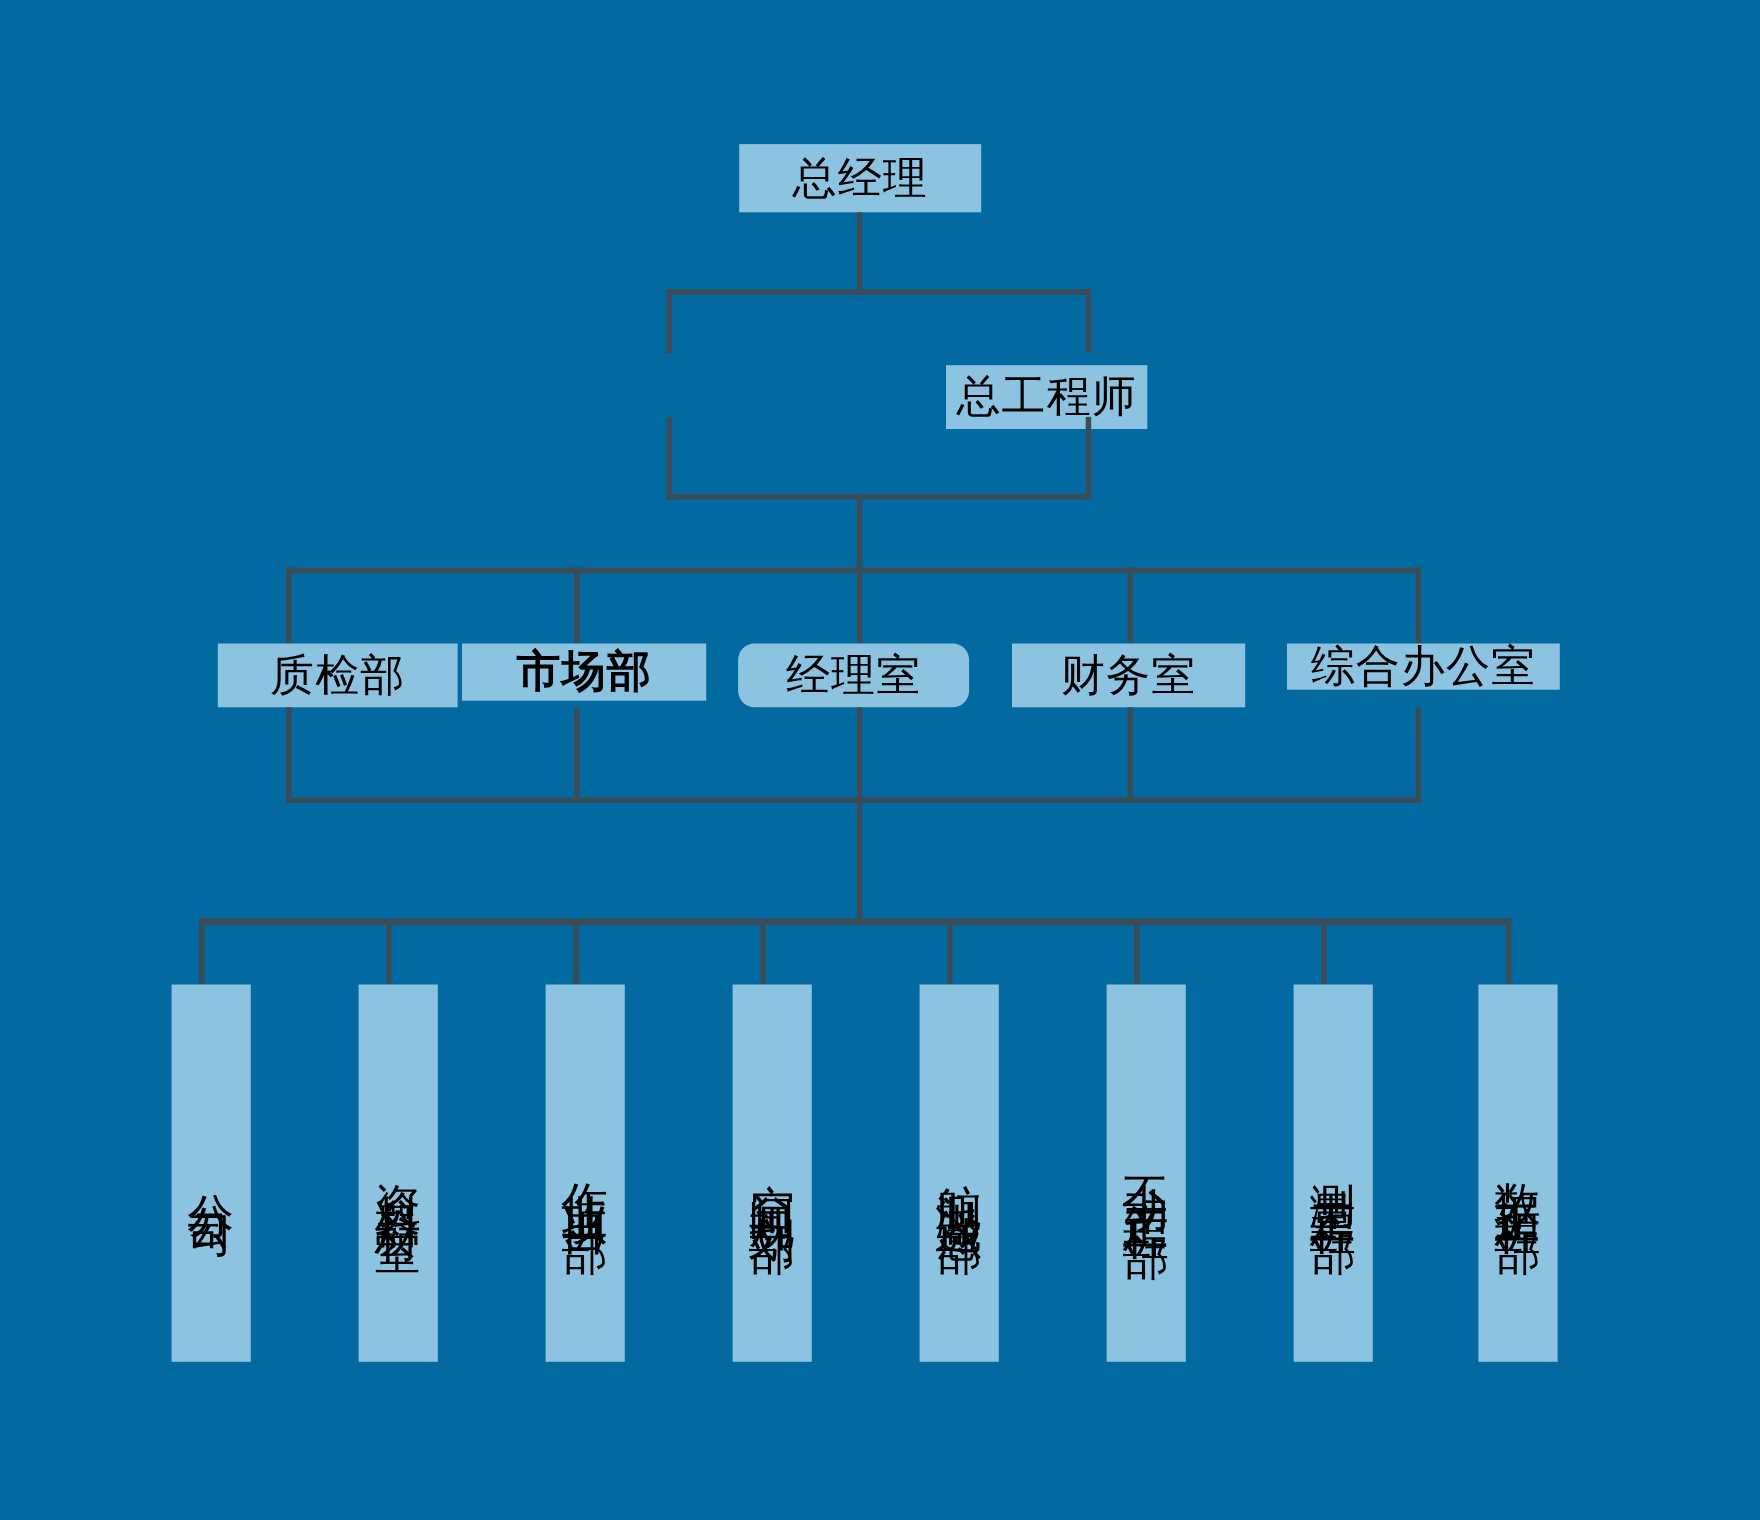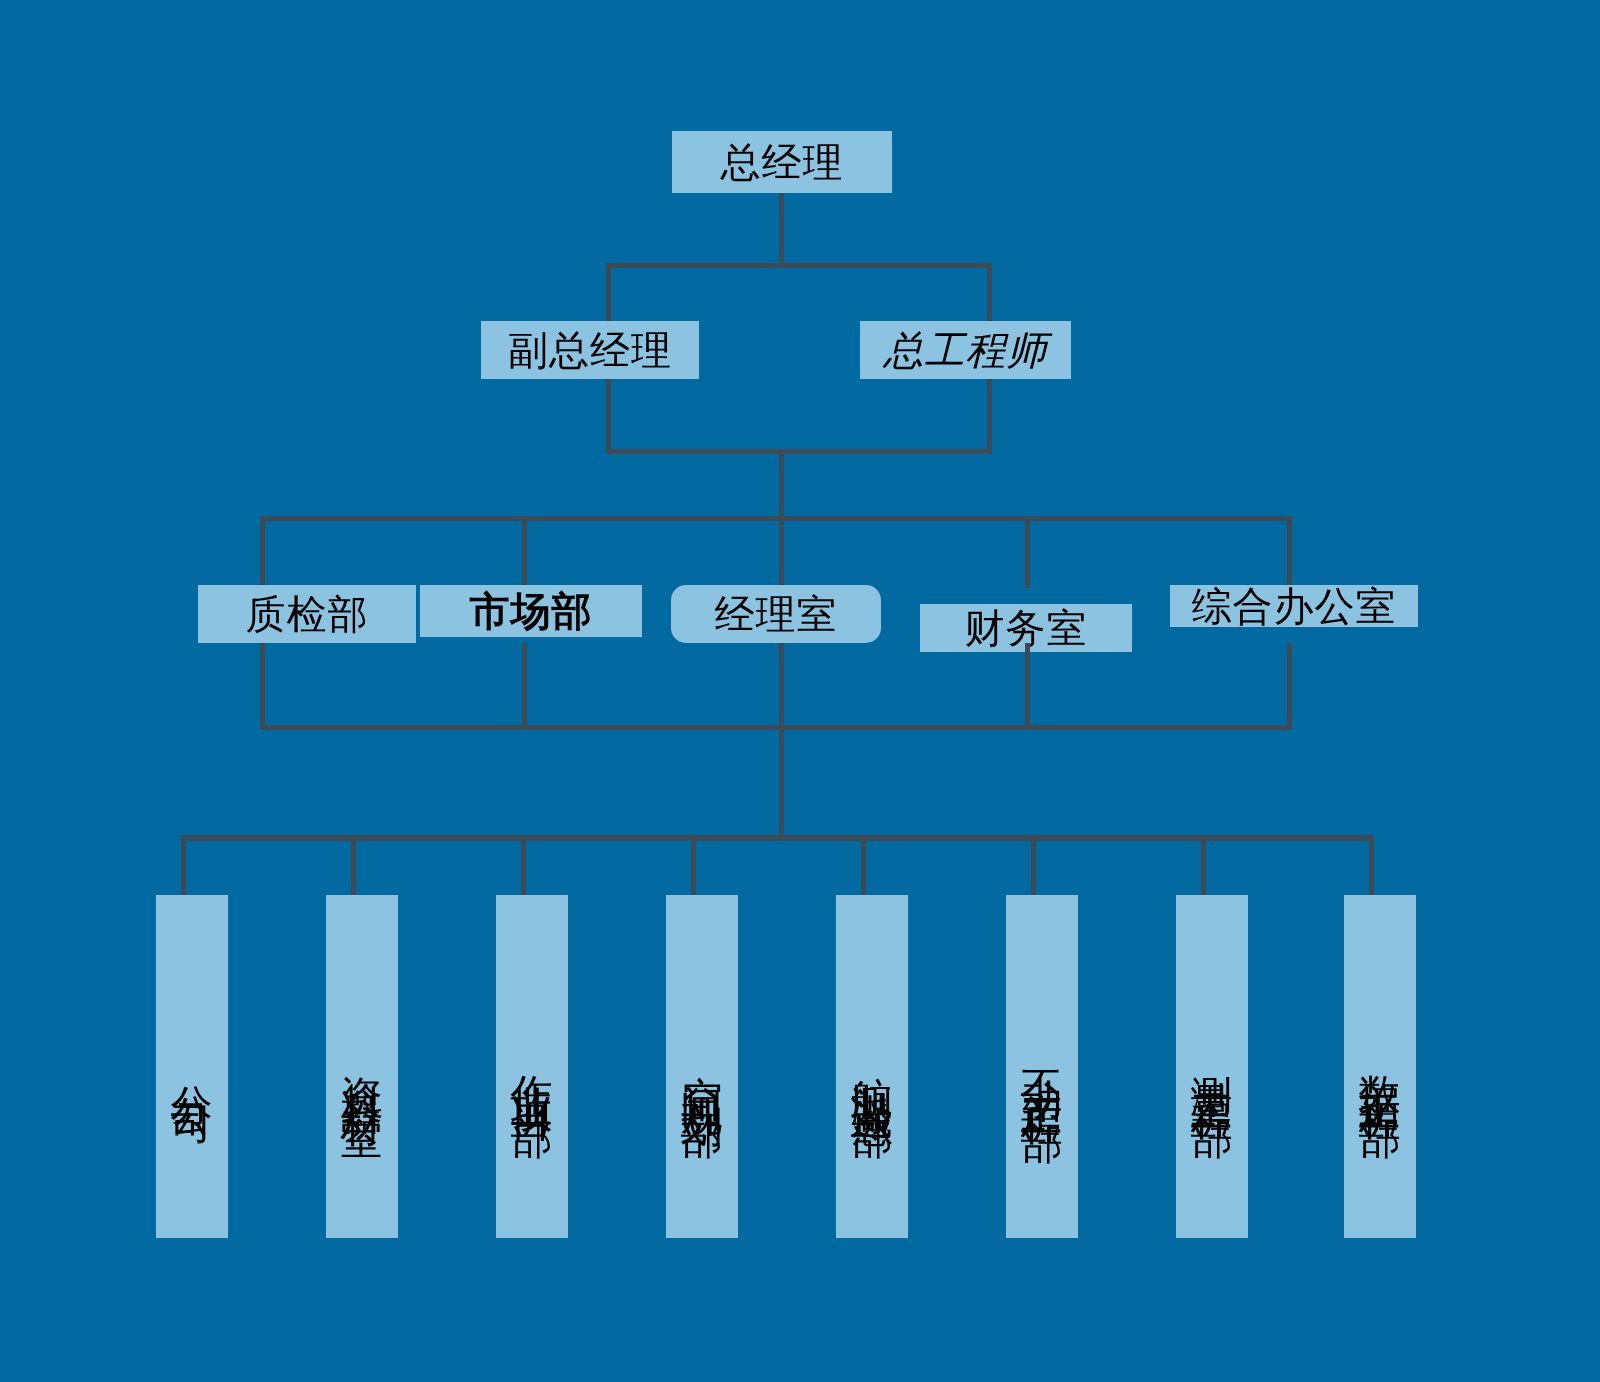--- a/index.html
+++ b/index.html
@@ -67,25 +67,22 @@
   </div>
 
   <div class="conn" style="left:779px; top:193px; width:5px; height:72px;"></div>
 
   <div class="conn" style="left:606px; top:263px; width:386px; height:5px;"></div>
 
   <div class="conn" style="left:606px; top:263px; width:5px; height:58px;"></div>
 
   <div class="conn" style="left:987px; top:263px; width:5px; height:58px;"></div>
 
-  <div class="node horiz" style="left:481px; top:321px; width:218px; height:58px;">
-    <span>副总经理</span>
-  </div>
 
-  <div class="node horiz" style="left:860px; top:321px; width:211px; height:58px;font-style:italic;">
+  <div class="node horiz" style="left:860px; top:332px; width:183px; height:58px;">
     <span>总工程师</span>
   </div>
 
   <div class="conn" style="left:606px; top:379px; width:5px; height:75px;"></div>
   <div class="conn" style="left:987px; top:379px; width:5px; height:75px;"></div>
   <div class="conn" style="left:606px; top:449px; width:386px; height:5px;"></div>
 
   <div class="conn" style="left:779px; top:449px; width:5px; height:72px;"></div>
 
   <div class="conn" style="left:260px; top:516px; width:1032px; height:5px;"></div>
@@ -100,21 +97,21 @@
   </div>
 
   <div class="node horiz" style="left:420px; top:585px; width:222px; height:52px;font-weight:bold;">
     <span>市场部</span>
   </div>
 
   <div class="node horiz" style="left:671px; top:585px; width:210px; height:58px;border-radius:15px;">
     <span>经理室</span>
   </div>
 
-  <div class="node horiz" style="left:920px; top:604px; width:212px; height:48px;">
+  <div class="node horiz" style="left:920px; top:585px; width:212px; height:58px;">
     <span>财务室</span>
   </div>
 
   <div class="node horiz" style="left:1170px; top:585px; width:248px; height:42px;">
     <span>综合办公室</span>
   </div>
 
   <div class="conn" style="left:260px; top:643px; width:5px; height:87px;"></div>
   <div class="conn" style="left:522px; top:643px; width:5px; height:87px;"></div>
   <div class="conn" style="left:779px; top:643px; width:5px; height:87px;"></div>

